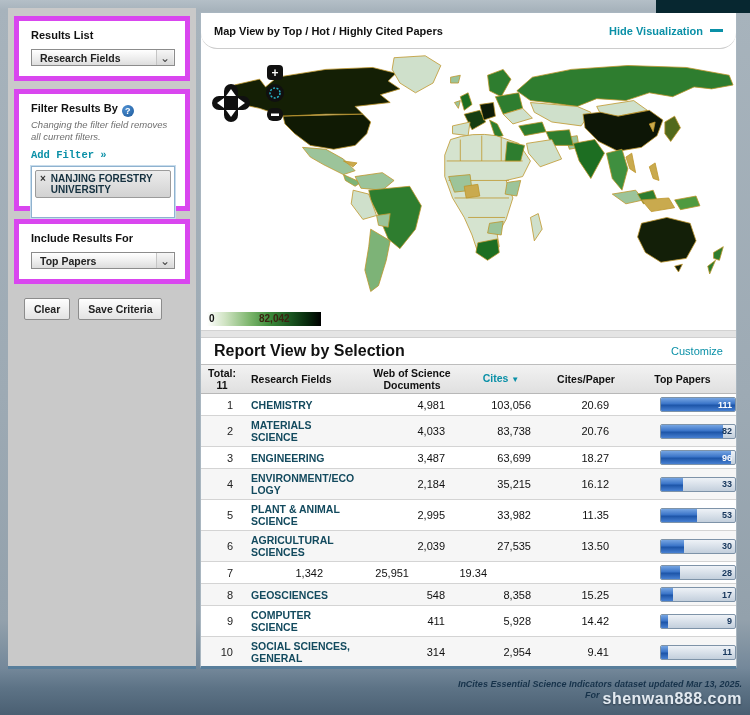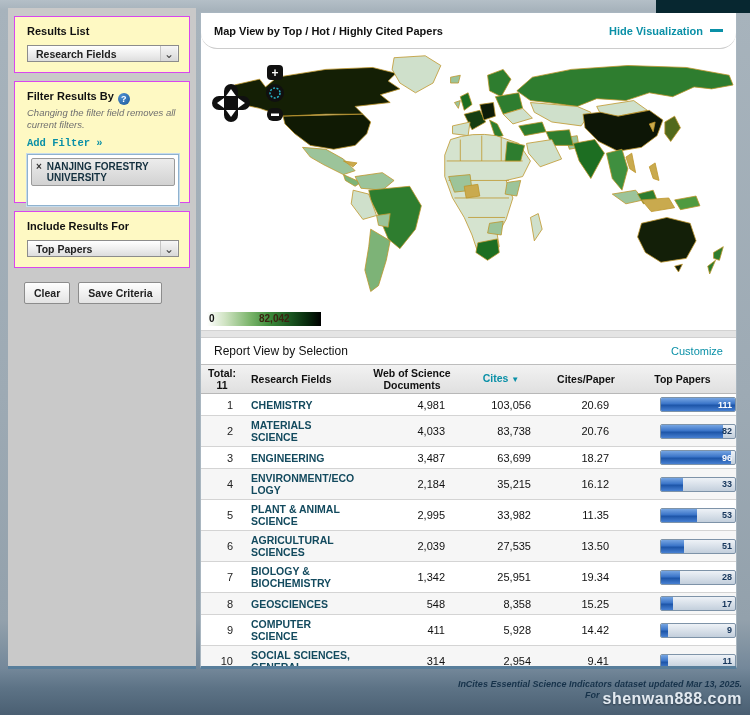--- a/index.html
+++ b/index.html
@@ -8,21 +8,21 @@
     font-family:"Liberation Sans", sans-serif;
     background:linear-gradient(180deg,#b4bfc7 0px,#a7b3bc 10px,#9daab4 55%,#93a1ac 620px,#74889a 668px,#5d7386 688px,#4a5f72 715px);
     position:relative; color:#1a1a1a;
   }
   
   .corner-dark { position:absolute; left:656px; top:0; width:94px; height:13px; background:#072730; z-index:6; }
 
   
   .sidebar { position:absolute; left:8px; top:8px; width:188px; height:661px;
     background:#c9c9c9; border-bottom:3px solid #587e9b; z-index:2; }
-  .side-sec { background:#fef9c3; border:1px solid #d946ef; margin:8px 6px 0 6px; padding:8px 10px 10px 12px; }
+  .side-sec { background:#ffffff; border:5px solid #d946ef; margin:8px 6px 0 6px; padding:8px 10px 10px 12px; }
   .side-heading { font-size:11px; font-weight:bold; color:#111; margin-bottom:8px; }
   .select { display:flex; justify-content:space-between; align-items:center; height:17px;
     background:linear-gradient(#ffffff,#ececec 60%,#dddddd); border:1px solid #8c8c8c;
     padding:0 1px 0 8px; cursor:pointer; }
   .select .sel-text { font-size:10.5px; font-weight:bold; color:#222; }
   .select .chev { width:17px; height:100%; display:flex; align-items:center; justify-content:center;
     font-size:12px; color:#444; border-left:1px solid #c5c5c5; background:linear-gradient(#f6f6f6,#d8d8d8); }
   .help-badge { display:inline-flex; width:12px; height:12px; border-radius:50%;
     background:radial-gradient(circle at 35% 30%, #4d8fd2, #1c5899); color:#fff; font-size:9px; font-weight:bold;
     align-items:center; justify-content:center; vertical-align:-2px; margin-left:4px; cursor:pointer; }
@@ -52,21 +52,21 @@
 
   .legend-row { position:relative; height:21px; }
   .legend-bar { position:absolute; left:6px; top:3px; width:114px; height:14px;
     background:linear-gradient(90deg,#ffffff 0%,#cfe3c2 16%,#7ab46a 38%,#3c8a3a 55%,#1c5a22 72%,#072a0c 88%,#000 100%); }
   .legend-min { position:absolute; left:8px; top:4px; font-size:10px; font-weight:bold; color:#111; }
   .legend-max { position:absolute; left:58px; top:4px; font-size:10px; font-weight:bold; color:#3a2410; }
 
   .gap-band { height:8px; background:#e4e4e4; border-top:1px solid #d2d2d2; border-bottom:1px solid #cfcfcf; }
 
   .report-header { height:26px; display:flex; align-items:center; justify-content:space-between; padding:0 13px; }
-  .report-title { font-size:12px; font-weight:normal; color:#111; }
+  .report-title { font-size:16px; font-weight:bold; color:#111; }
   .customize-link { font-size:11px; font-weight:normal; color:#0a90a7; cursor:pointer; }
 
   .thead { display:flex; align-items:center; min-height:30px;
     background:linear-gradient(#f2f2f2,#e0e0e0); border-top:1px solid #bdbdbd; border-bottom:1px solid #b8b8b8;
     font-size:10.5px; font-weight:bold; color:#111; }
   .thead .h { text-align:center; line-height:12px; cursor:pointer; }
   .h-rank  { width:42px; }
   .h-field { width:122px; text-align:left !important; padding-left:8px; }
   .h-docs  { width:94px; }
   .h-cites { width:84px; color:#0a90a7; }
@@ -340,28 +340,27 @@
 
   <div class="trow alt">
     <div class="c-rank">6</div>
     <div class="c-field">AGRICULTURAL SCIENCES</div>
     <div class="c-docs">2,039</div>
     <div class="c-cites">27,535</div>
     <div class="c-cpp">13.50</div>
     <div class="c-barwrap">
       <div class="bar">
         <div class="fill" style="width: 31%;"></div>
-        <span class="num">51</span>
+        <span class="num">30</span>
       </div>
     </div>
   </div>
 
   <div class="trow">
     <div class="c-rank">7</div>
-    <div class="c-field">BIOLOGY &amp; BIOCHEMISTRY</div>
     <div class="c-docs">1,342</div>
     <div class="c-cites">25,951</div>
     <div class="c-cpp">19.34</div>
     <div class="c-barwrap">
       <div class="bar">
         <div class="fill" style="width: 26%;"></div>
         <span class="num">28</span>
       </div>
     </div>
   </div>

